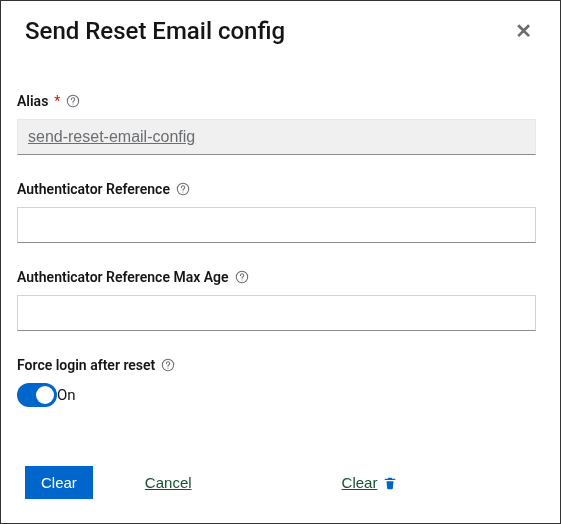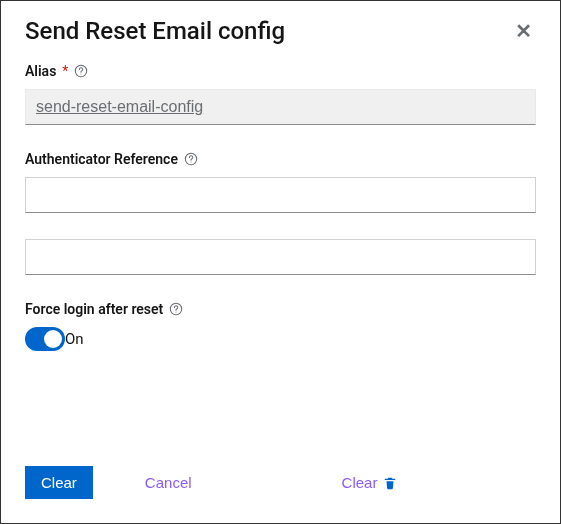--- a/index.html
+++ b/index.html
@@ -30,21 +30,22 @@
       font-size: 20px;
       color: #6a6e73;
       cursor: pointer;
       border: none;
       background: none;
       font-weight: bold;
       line-height: 1;
       padding: 4px;
     }
     .modal-body {
-      padding: 8px 24px 0 24px;
+      padding: 8px 24px 0 16px;
+      margin-top: 30px;
     }
     .form-group {
       margin-bottom: 26px;
     }
     .form-label {
       display: flex;
       align-items: center;
       gap: 6px;
       font-size: 14px;
       font-weight: 600;
@@ -130,22 +131,23 @@
       background: none;
       display: inline-flex;
       align-items: center;
       gap: 6px;
     }
     .btn-primary {
       background: #0066cc;
       color: #fff;
     }
     .btn-link {
-      color: #8b5cf6;
+      color: #14532d;
       background: none;
+      text-decoration: underline;
     }
     .footer-gap {
       width: 36px;
     }
     .footer-gap-lg {
       width: 118px;
     }
     .trash-icon {
       width: 14px;
       height: 14px;
@@ -192,20 +194,30 @@
           <circle cx="8" cy="8" r="6.5"></circle>
           <path d="M6.2 6.2a1.9 1.9 0 1 1 2.6 1.7c-.5.25-.8.6-.8 1.1v.3" stroke-linecap="round"></path>
           <circle cx="8" cy="11.5" r="0.6" fill="currentColor" stroke="none"></circle>
         </svg>
       </span>
     </div>
     <input type="text" class="text-input" value="" style="">
   </div>
 
   <div class="form-group">
+    <div class="form-label">
+      <span>Authenticator Reference Max Age</span>
+      <span class="help-icon">
+        <svg viewBox="0 0 16 16" fill="none" stroke="currentColor" stroke-width="1.2">
+          <circle cx="8" cy="8" r="6.5"></circle>
+          <path d="M6.2 6.2a1.9 1.9 0 1 1 2.6 1.7c-.5.25-.8.6-.8 1.1v.3" stroke-linecap="round"></path>
+          <circle cx="8" cy="11.5" r="0.6" fill="currentColor" stroke="none"></circle>
+        </svg>
+      </span>
+    </div>
     <input type="text" class="text-input" value="" style="">
   </div>
 
   <div class="form-group">
     <div class="form-label">
       <span>Force login after reset</span>
       <span class="help-icon">
         <svg viewBox="0 0 16 16" fill="none" stroke="currentColor" stroke-width="1.2">
           <circle cx="8" cy="8" r="6.5"></circle>
           <path d="M6.2 6.2a1.9 1.9 0 1 1 2.6 1.7c-.5.25-.8.6-.8 1.1v.3" stroke-linecap="round"></path>

